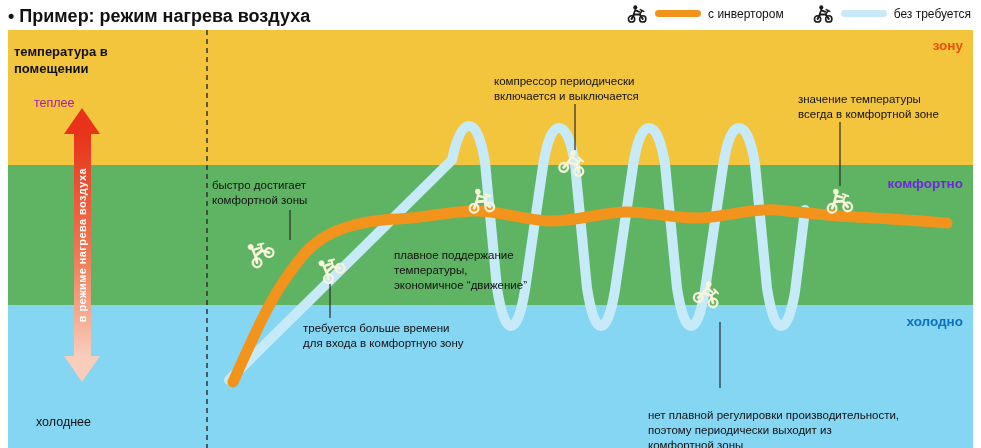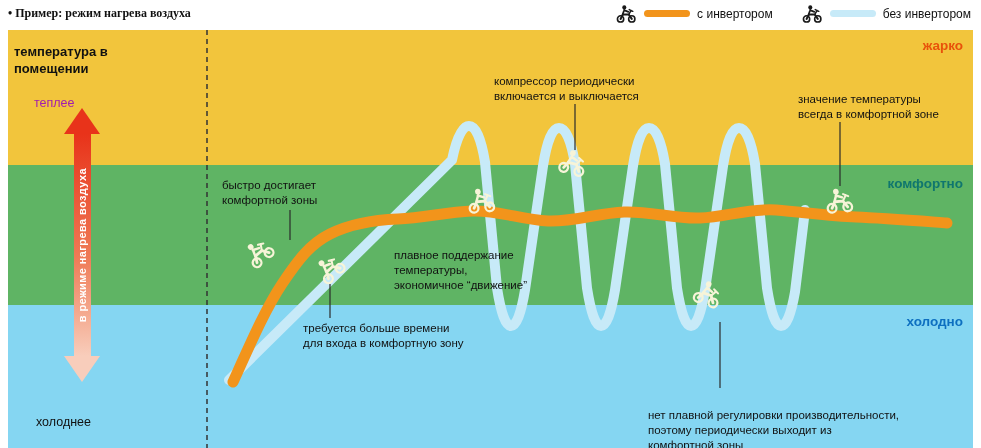--- a/index.html
+++ b/index.html
@@ -1,54 +1,54 @@
 <!DOCTYPE html>
 <html><head>
 <meta charset="utf-8">
 <style>
   html,body { margin:0; padding:0; background:#fff; font-family:"Liberation Sans", sans-serif; }
   .stage { position:relative; width:981px; height:448px; background:#fff; overflow:hidden; }
 
   
-  .title { position:absolute; left:8px; top:6px; font-size:12px; font-weight:700; color:#111;font-family:Liberation Serif, serif; }
+  .title { position:absolute; left:8px; top:6px; font-size:18px; font-weight:700; color:#111; }
   .legend { position:absolute; top:4px; right:10px; display:flex; gap:28px; align-items:center; }
   .legend-item { display:flex; align-items:center; gap:7px; font-size:12px; color:#111; }
   .swatch { width:46px; height:7px; border-radius:4px; }
   .swatch-orange { background:#f2941b; }
   .swatch-blue { background:#c7eaf8; }
   .legend-bike { color:#1a1a1a; }
 
   
   .diagram { position:absolute; left:8px; top:30px; width:965px; height:418px; }
   .band { position:absolute; left:0; width:100%; }
   .band-hot { top:0; height:135px; background:#f2c53c; }
   .band-comfort { top:135px; height:140px; background:#5fb464; }
   .band-cold { top:275px; height:143px; background:#85d6f2; }
   .zone-label { position:absolute; right:10px; font-size:13.5px; font-weight:700; }
   .zone-hot { top:8px; color:#e8520a; }
-  .zone-comfort { top:146px; color:#0f766e; }
+  .zone-comfort { top:146px; color:#6d28d9; }
   .zone-cold { top:284px; color:#0d6fc0; }
 
   
   .lp-title { position:absolute; left:6px; top:14px; width:150px; font-size:13px; font-weight:700; color:#111; white-space:pre-line; line-height:1.3; }
   .lp-warm { position:absolute; left:26px; top:66px; font-size:12.5px; color:#a21caf; }
   .lp-cold { position:absolute; left:28px; top:357px; font-size:12.5px; color:#111;margin-top:28px; }
   .arrow { position:absolute; left:56px; top:78px; width:36px; }
   .arrow-head-up { width:0; height:0; border-left:18px solid transparent; border-right:18px solid transparent; border-bottom:26px solid #e8331a; }
   .arrow-body { width:17px; margin:0 auto; height:222px; background:linear-gradient(180deg,#e8331a 0%,#ef7a55 55%,#f8cdbb 100%);
                 display:flex; align-items:center; justify-content:center; }
   .arrow-body span { writing-mode:vertical-rl; transform:rotate(180deg); color:#fff; font-size:11px; font-weight:700; white-space:nowrap; letter-spacing:.4px; }
   .arrow-head-down { width:0; height:0; border-left:18px solid transparent; border-right:18px solid transparent; border-top:26px solid #f8cdbb; }
 
   
   .overlay { position:absolute; left:0; top:0; width:981px; height:448px; pointer-events:none; }
 
   
   .note { position:absolute; font-size:11.5px; line-height:1.3; color:#111; white-space:pre-line; }
-  .note-fast { left:222px; top:178px; width:150px; }
+  .note-fast { left:212px; top:178px; width:150px; }
   .note-slow { left:303px; top:321px; width:210px; }
   .note-smooth { left:394px; top:248px; width:185px; }
   .note-compressor { left:494px; top:74px; width:180px; }
   .note-always { left:798px; top:92px; width:175px; }
   .note-nosmooth { left:648px; top:408px; width:270px; }
 </style>
 </head>
 <body>
 
 <div class="stage">
@@ -60,30 +60,30 @@
           <use href="#bike"></use>
         </svg>
       <div class="swatch swatch-orange"></div>
       <span>с инвертором</span>
     </div>
     <div class="legend-item">
       <svg class="legend-bike" width="22" height="19" viewBox="-16 -14 32 28">
           <use href="#bike"></use>
         </svg>
       <div class="swatch swatch-blue"></div>
-      <span>без инвертором</span>
+      <span>без требуется</span>
     </div>
   </div>
 
   <div class="diagram">
     <div class="band band-hot"></div>
     <div class="band band-comfort"></div>
     <div class="band band-cold"></div>
 
-    <div class="zone-label zone-hot">жарко</div>
+    <div class="zone-label zone-hot">зону</div>
     <div class="zone-label zone-comfort">комфортно</div>
     <div class="zone-label zone-cold">холодно</div>
 
     <div class="lp-title">температура в
 помещении</div>
     <div class="lp-warm">теплее</div>
     <div class="lp-cold">холоднее</div>
     <div class="arrow">
       <div class="arrow-head-up"></div>
       <div class="arrow-body">

